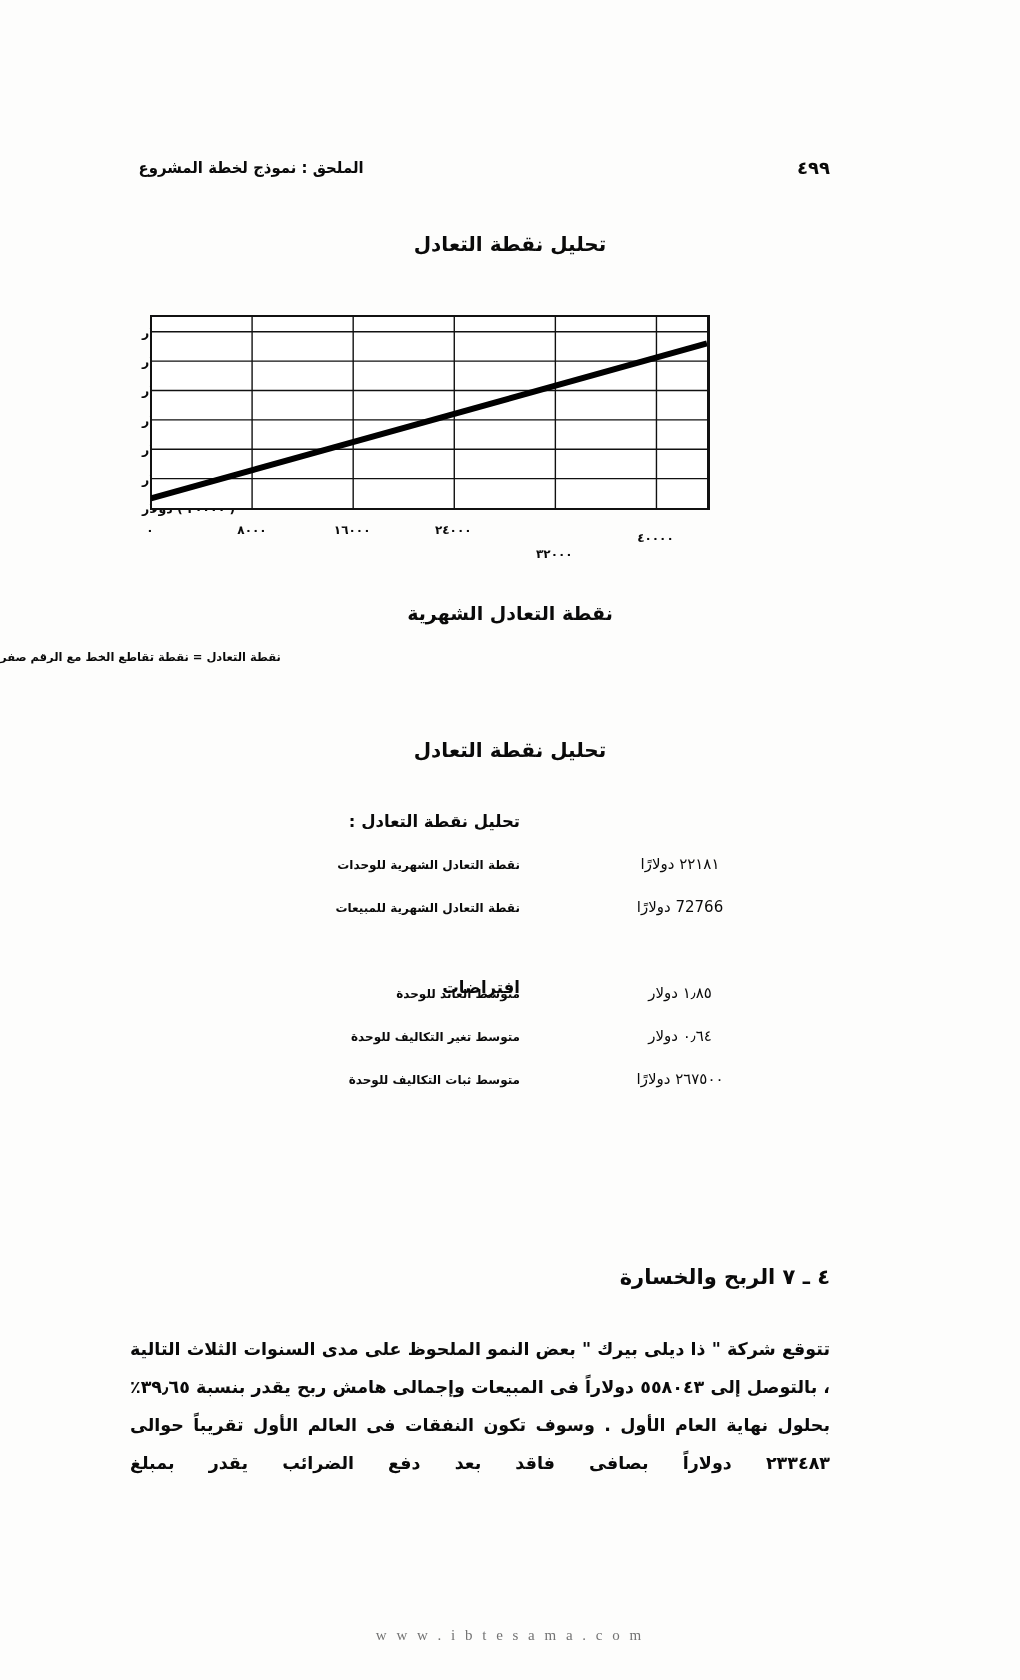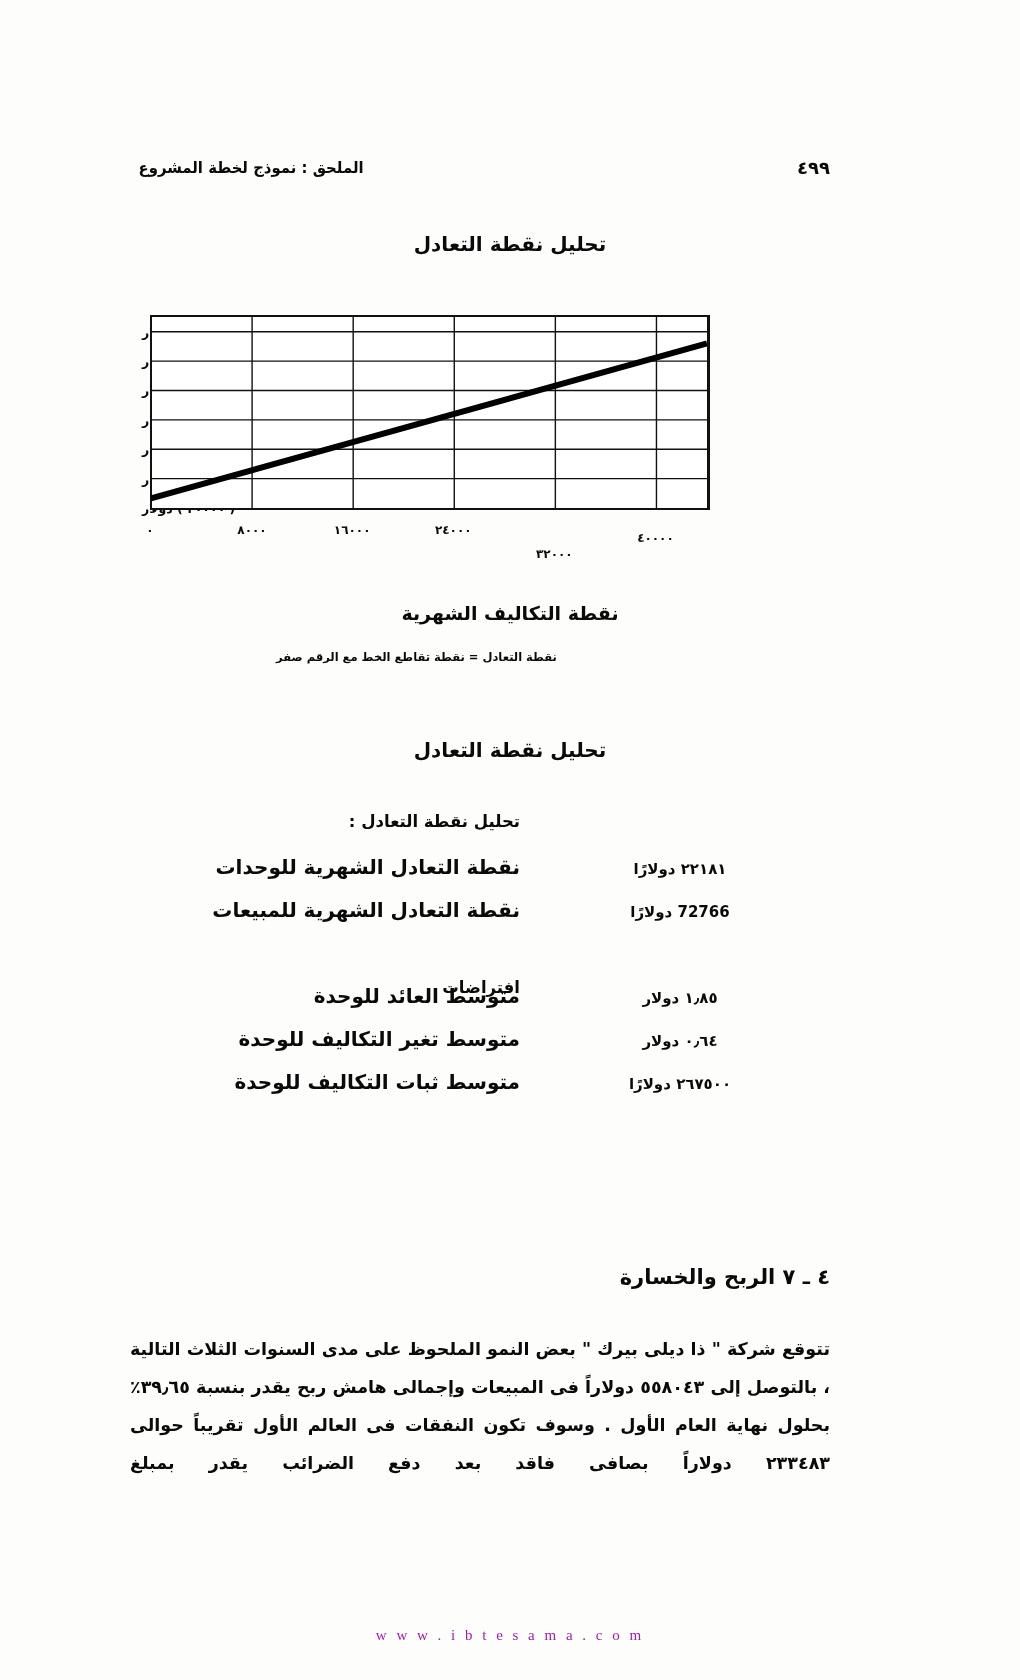--- a/index.html
+++ b/index.html
@@ -127,21 +127,21 @@
     text-align: center;
     font-size: 19px;
     font-weight: 700;
     letter-spacing: .4px;
   }
   .cap-sub {
     position: absolute;
     top: 650px;
     left: 0;
     width: 833px;
-    text-align: center;
+    text-align: left;
     font-size: 11.5px;
     font-weight: 700;
     letter-spacing: .1px;
   }
   .cap-second {
     position: absolute;
     top: 738px;
     left: 0;
     width: 1020px;
     text-align: center;
@@ -161,28 +161,28 @@
     display: flex;
     flex-direction: row;
     align-items: baseline;
     justify-content: flex-start;
     height: 43px;
   }
   .tval {
     width: 300px;
     text-align: center;
     font-size: 15px;
-    font-weight: 700;
+    font-weight: 400;
     white-space: nowrap;
     letter-spacing: .3px;
   }
   .tlabel {
     flex: 1;
     text-align: right;
-    font-size: 20px;
+    font-size: 12px;
     font-weight: 700;
     white-space: nowrap;
     letter-spacing: .2px;
     padding-right: 10px;
   }
   .trow.heading .tlabel { font-size: 16.5px; }
   .trow.section .tlabel { font-size: 16.5px; margin-top: 37px; }
 
   
   .sec-head {
@@ -210,21 +210,21 @@
 
   
   .watermark {
     position: absolute;
     bottom: 36px;
     left: 0;
     width: 1020px;
     text-align: center;
     font-size: 15px;
     letter-spacing: 3px;
-    color: #a21caf;
+    color: #737373;
     direction: ltr;
     font-family: "Liberation Serif", serif;
   }
 </style>
 </head>
 <body>
 
 <div class="page">
 
   <div class="runhead">
@@ -270,21 +270,21 @@
     <div class="x-labels" id="xLabels">
         <div class="xlab" style="left: 0px;">٠</div>
         <div class="xlab" style="left: 102px;">٨٠٠٠</div>
         <div class="xlab" style="left: 202.182px;">١٦٠٠٠</div>
         <div class="xlab" style="left: 303.273px;">٢٤٠٠٠</div>
         <div class="xlab" style="left: 404.364px; margin-top: 24px;">٣٢٠٠٠</div>
         <div class="xlab" style="left: 505.455px; margin-top: 8px;">٤٠٠٠٠</div>
       </div>
   </div>
 
-  <div class="cap-main">نقطة التكاليف الشهرية</div>
+  <div class="cap-main">نقطة التعادل الشهرية</div>
   <div class="cap-sub">نقطة التعادل = نقطة تقاطع الخط مع الرقم صفر</div>
   <div class="cap-second">تحليل نقطة التعادل</div>
 
   <div class="table">
 
     <div class="trow heading">
       <div class="tval"></div>
       <div class="tlabel">تحليل نقطة التعادل :</div>
     </div>
 

